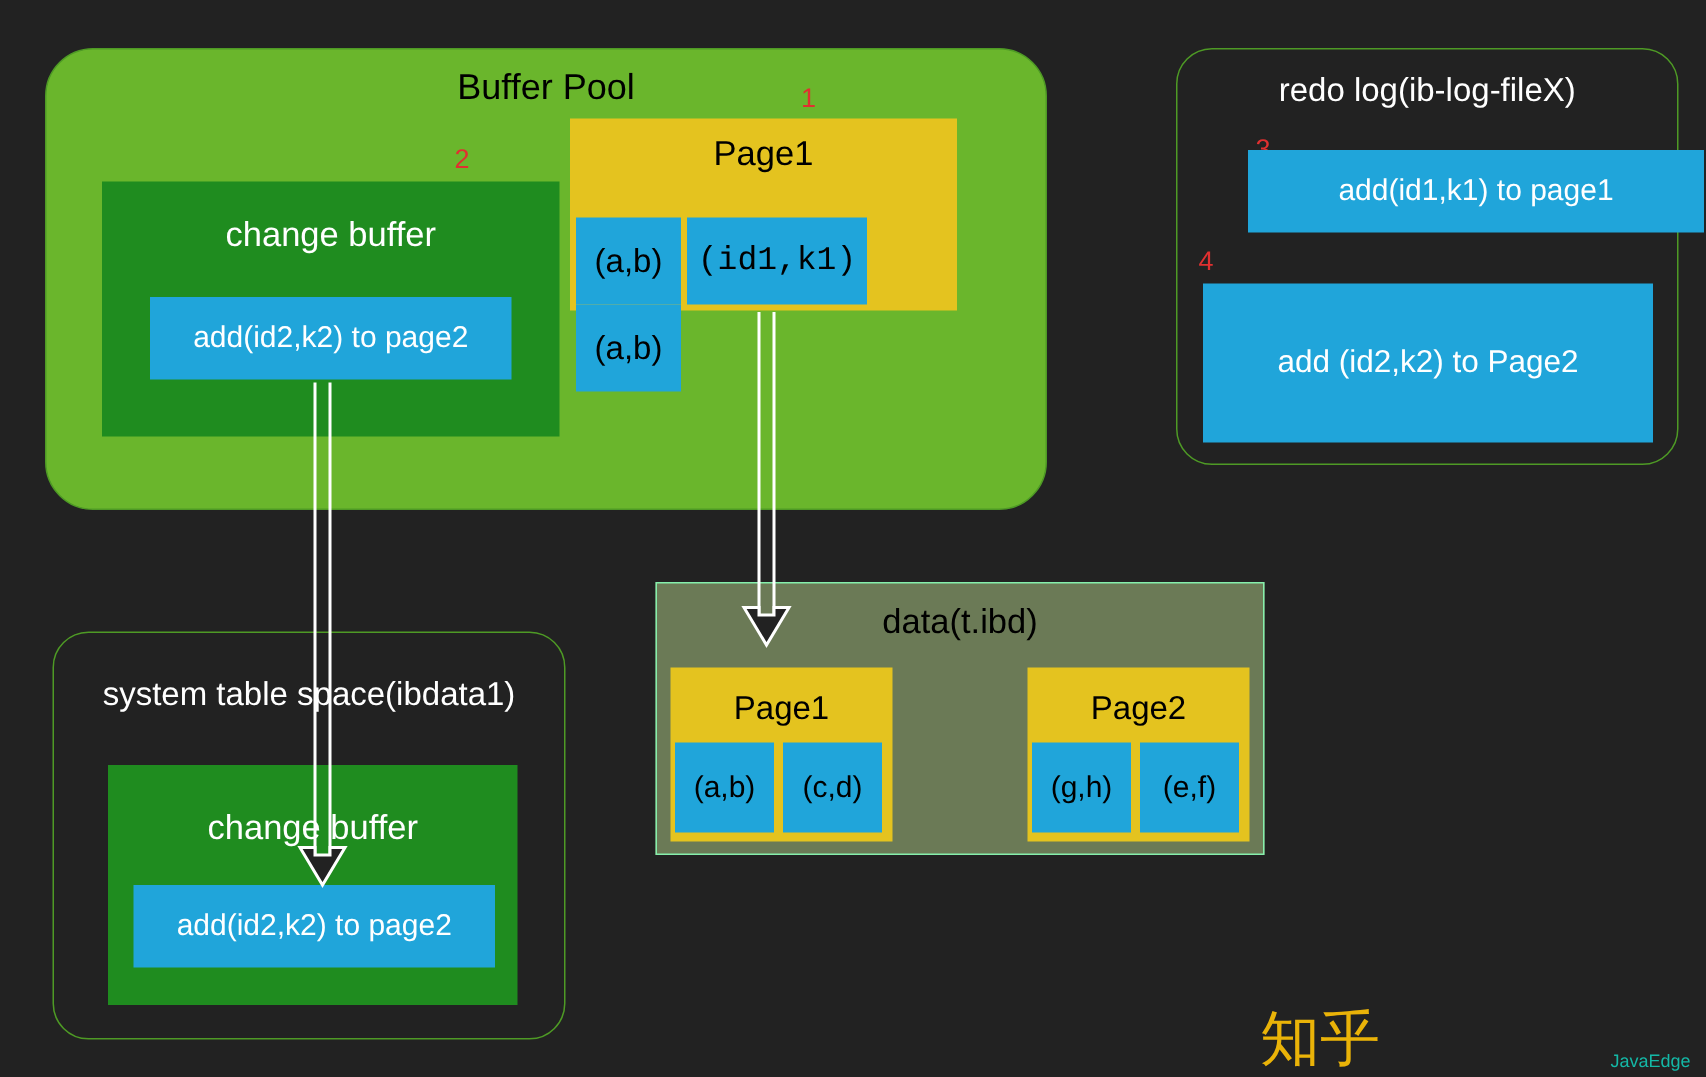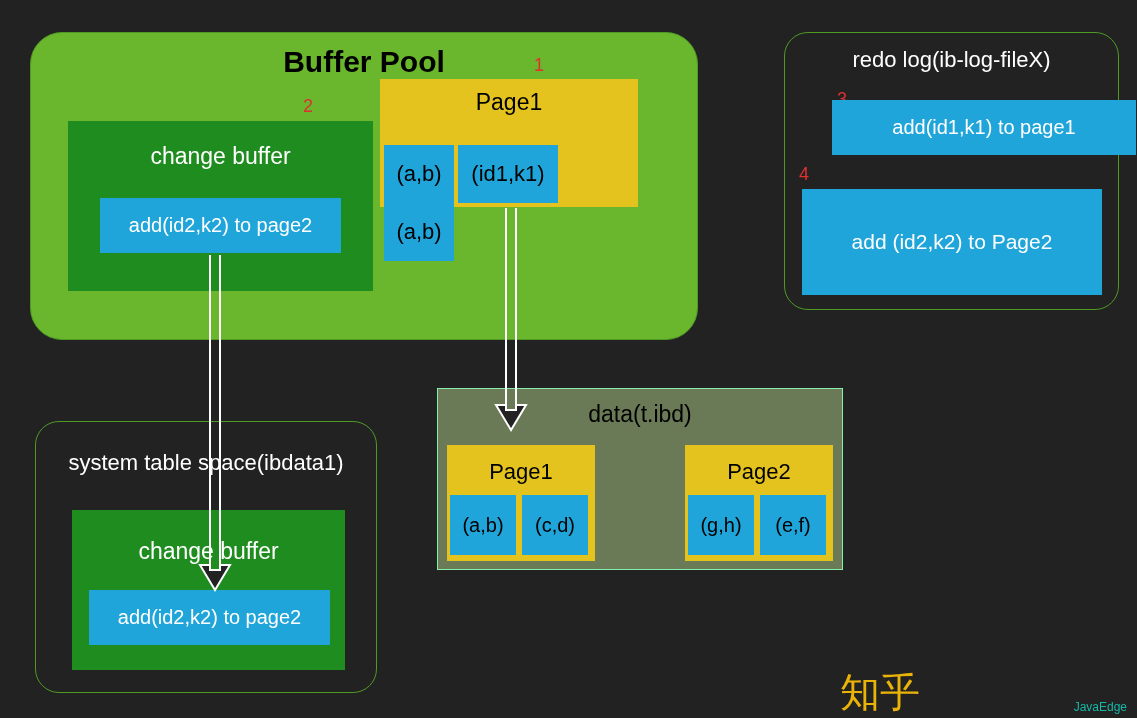--- a/index.html
+++ b/index.html
@@ -17,21 +17,21 @@
   .black { color: #000000; }
   .red { color: #e03030; }
 
   
   .buffer-pool {
     left: 30px; top: 32px; width: 668px; height: 308px;
     background: #6ab62c;
     border: 1.5px solid #4e9a25;
     border-radius: 32px;
   }
-  .buffer-pool-title { font-size: 30px; top: 12px; left: 0; right: 0; font-weight: bold; }
+  .buffer-pool-title { font-size: 24px; top: 12px; left: 0; right: 0; }
 
   
   .cb-top {
     left: 68px; top: 121px; width: 305px; height: 170px;
     background: #1f8c1f;
   }
   .cb-title { font-size: 23px; top: 22px; left: 0; right: 0; }
   .cb-entry {
     left: 100px; top: 198px; width: 241px; height: 55px;
     background: #20a5da;
@@ -43,21 +43,21 @@
     left: 380px; top: 79px; width: 258px; height: 128px;
     background: #e4c31f;
   }
   .page1-title { font-size: 23px; top: 10px; left: 0; right: 0; }
   .page1-cells { left: 384px; top: 145px; width: 250px; height: 58px; }
   .cell {
     height: 58px; background: #20a5da; float: left; margin-right: 4px;
     font-size: 22px; line-height: 58px; text-align: center; color: #000;
   }
   .cell1 { width: 70px; }
-  .cell2 { width: 100px; }
+  .cell2 { width: 120px; font-family: Liberation Mono, monospace; }
   .cell3 { width: 70px; }
 
   
   .num { font-size: 18px; }
   .num1 { left: 534px; top: 55px; }
   .num2 { left: 303px; top: 96px; }
   .num3 { left: 837px; top: 89px; }
   .num4 { left: 799px; top: 164px; }
 
   

